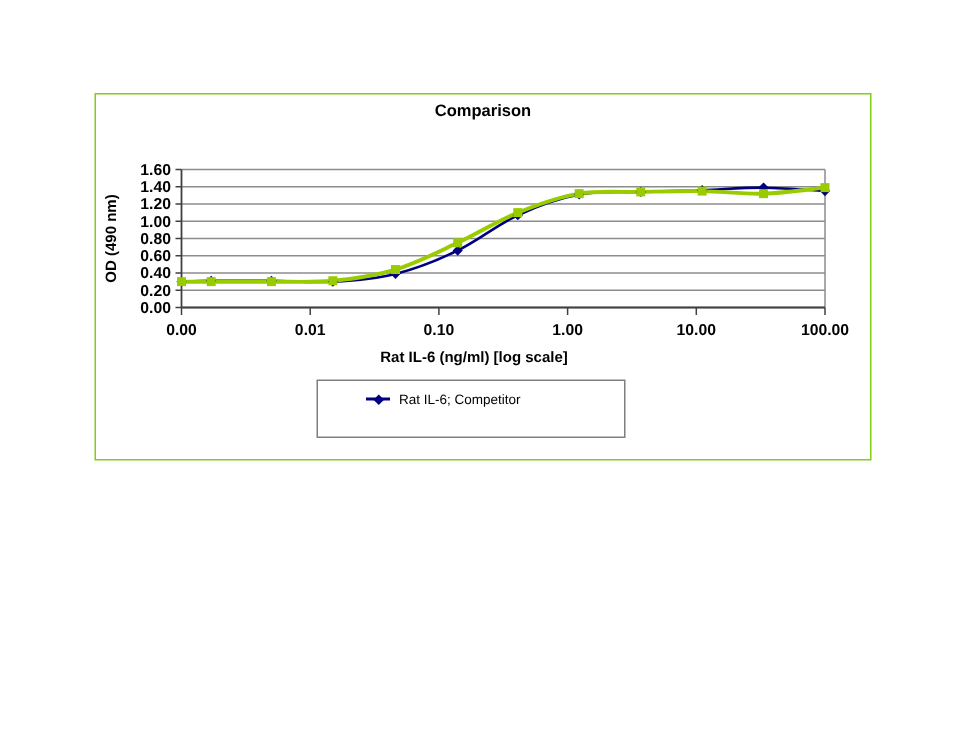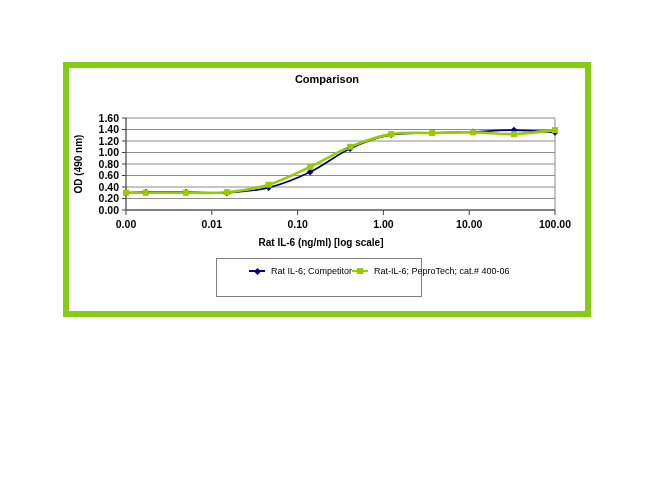--- a/index.html
+++ b/index.html
@@ -1,30 +1,30 @@
 <!DOCTYPE html>
 <html><head>
 <meta charset="utf-8">
 <style>
   html,body{margin:0;padding:0;background:#ffffff;}
   .page{position:relative;width:650px;height:502px;background:#ffffff;overflow:hidden;
         font-family:"Liberation Sans", sans-serif;}
   .chart-frame{position:absolute;left:63px;top:62px;width:516px;height:243px;
-               border:6px solid #84cc16;background:#ffffff;box-sizing:content-box;}
+               border:1px solid #84cc16;background:#ffffff;box-sizing:content-box;}
   .chart-title,.chart-subtitle{position:absolute;left:0;width:100%;text-align:center;
                font-weight:bold;color:#000;}
   .chart-title{top:5px;font-size:11px;}
   .chart-subtitle{top:18px;font-size:11px;letter-spacing:-0.2px;}
   svg.plot{position:absolute;left:0;top:0;}
   svg text{font-family:"Liberation Sans", sans-serif;}
   .tick-label{font-size:10.5px;font-weight:bold;fill:#000;}
   .axis-title{font-size:10px;font-weight:bold;fill:#000;}
   .legend{position:absolute;left:147px;top:190px;width:206px;height:39px;
           border:1px solid #7f7f7f;background:#ffffff;box-sizing:border-box;
-          padding:4px 0 0 32px;display:flex;flex-direction:row;}
+          padding:4px 0 0 32px;display:flex;flex-direction:column;}
   .legend-row{display:flex;align-items:center;height:15px;}
   .legend-marker{position:relative;width:16px;height:8px;flex:0 0 16px;}
   .legend-line{position:absolute;left:0;top:3px;width:16px;height:2px;}
   .legend-shape{position:absolute;left:5px;top:1px;width:6px;height:6px;}
   .legend-shape.diamond{left:6px;top:2px;width:5px;height:5px;transform:rotate(45deg);}
   .legend-label{margin-left:6px;font-size:9px;color:#000;white-space:nowrap;}
 </style>
 </head>
 <body>
 
@@ -116,22 +116,15 @@
     </svg>
 
     <div class="legend" id="legend">
         <div class="legend-row">
           <span class="legend-marker">
             <span class="legend-line" style="background: rgb(0, 0, 128);"></span>
             <span class="legend-shape diamond" style="background: rgb(0, 0, 128);"></span>
           </span>
           <span class="legend-label">Rat IL-6; Competitor</span>
         </div>
-        <div class="legend-row">
-          <span class="legend-marker">
-            <span class="legend-line" style="background: rgb(153, 204, 0);"></span>
-            <span class="legend-shape" style="background: rgb(153, 204, 0);"></span>
-          </span>
-          <span class="legend-label">Rat-IL-6; PeproTech; cat.# 400-06</span>
-        </div>
       </div>
   </div>
 </div>
 
 </body></html>

